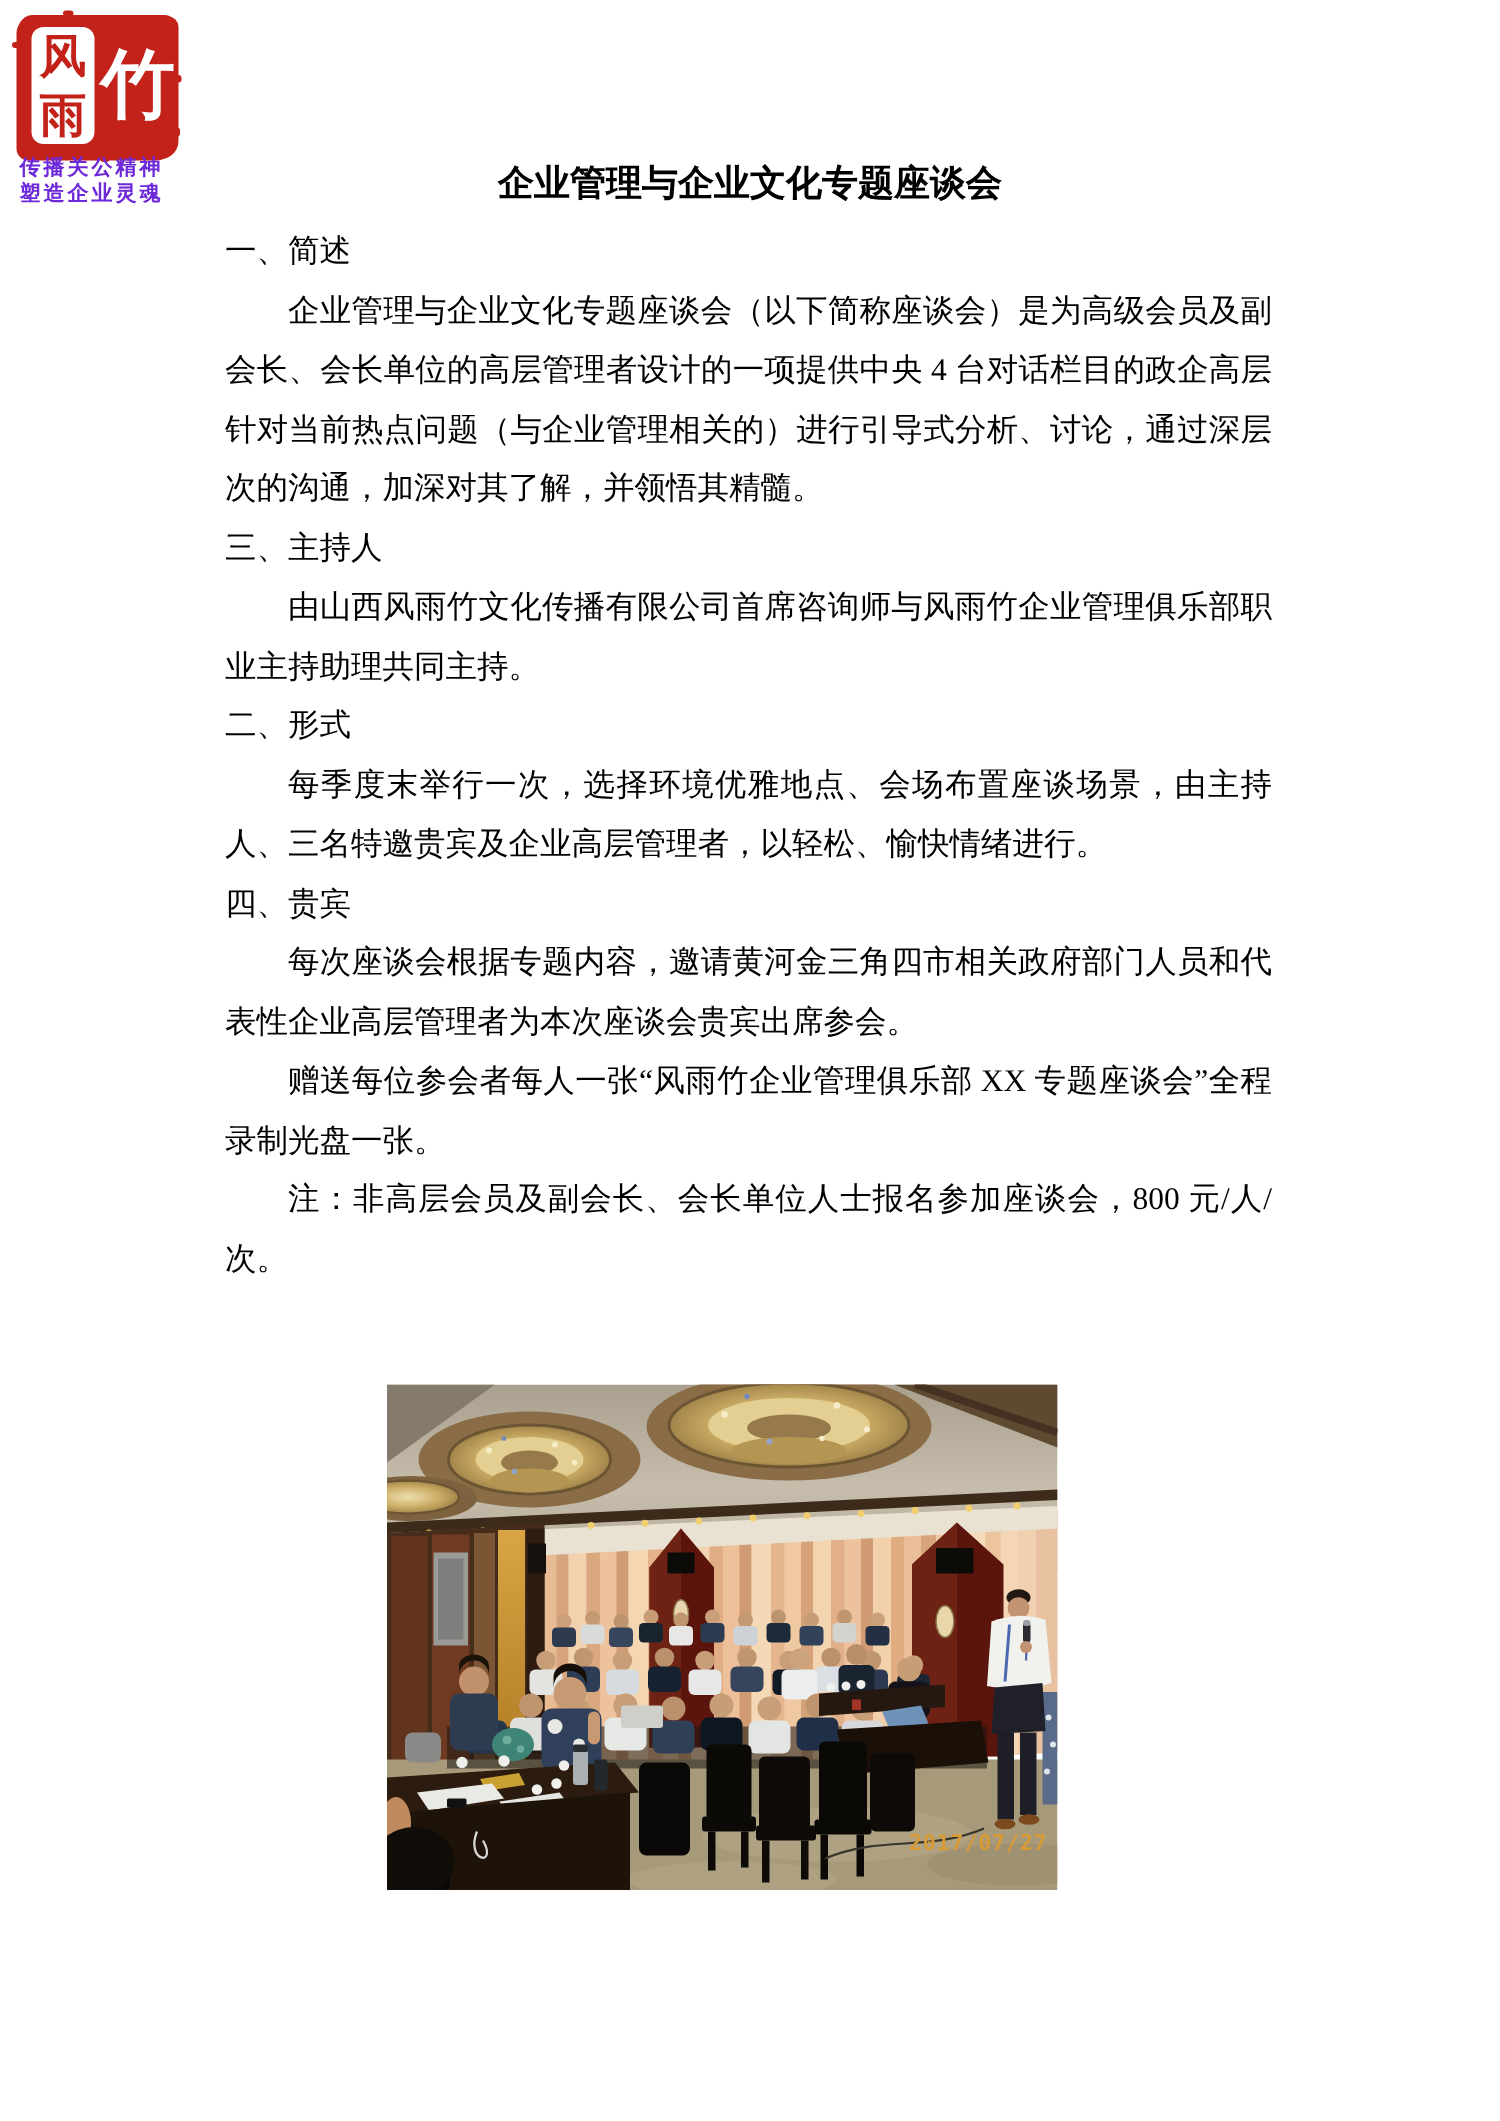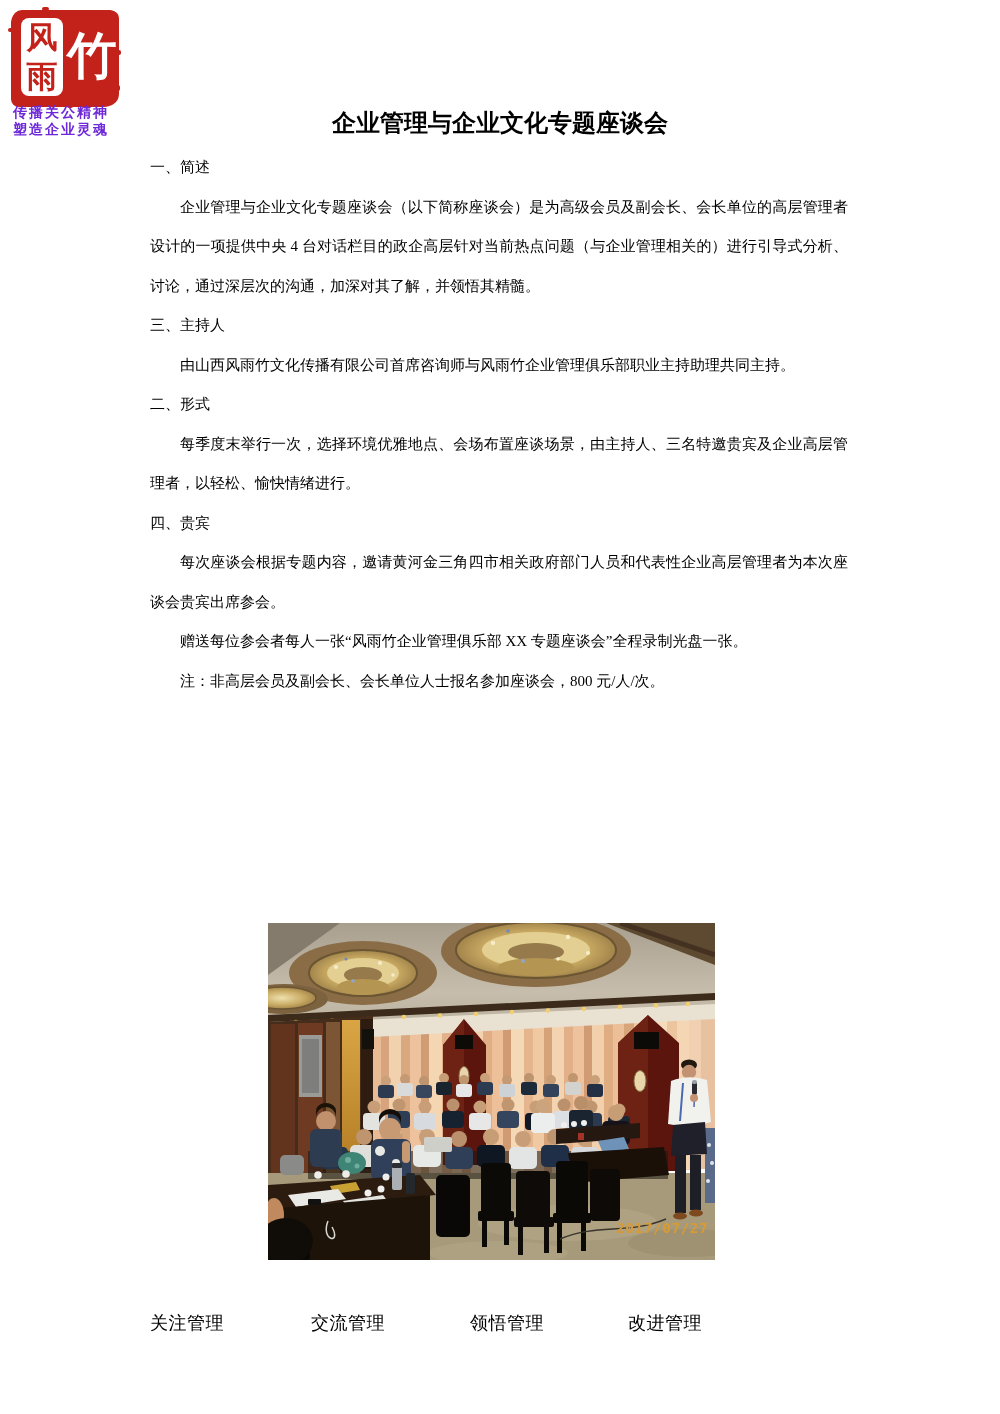--- a/index.html
+++ b/index.html
@@ -44,27 +44,27 @@
     color:#6d28d9; font-family:"Liberation Serif",serif; white-space:nowrap;
   }
 
   
   .title {
     position:absolute; left:0; top:108px; width:1000px; margin:0;
     text-align:center; font-size:24px; font-weight:bold; line-height:30px;
   }
   .content {
     position:absolute; left:150px; top:148px; width:698px;
-    font-size:15px; line-height:39.5px; text-align:justify;
+    font-size:21px; line-height:39.5px; text-align:justify;
   }
   .sec-heading { margin:0; font-weight:normal; }
   .para { margin:0; text-indent:2em; }
 
   
-  .photo { position:absolute; left:268px; top:923px; width:447px; height:333px; }
+  .photo { position:absolute; left:258px; top:923px; width:447px; height:333px; }
   .photo svg { display:block; }
 
   
   .footer { position:absolute; left:0; top:1311px; width:1000px; height:24px; font-size:18px; }
   .footer span { position:absolute; white-space:nowrap; letter-spacing:0.5px; }
   .f0 { left:150px; } .f1 { left:311px; } .f2 { left:470px; } .f3 { left:628px; }
 </style>
 </head>
 <body>
 
@@ -421,20 +421,14 @@
       <g>
         <ellipse cx="6" cy="292" rx="10" ry="17" fill="#c08a5e"></ellipse>
         <rect x="0" y="300" width="15" height="22" fill="#b06a3a"></rect>
         <ellipse cx="18" cy="318" rx="27" ry="23" fill="#100c08"></ellipse>
       </g>
 
       <text x="348" y="310" font-family="DejaVu Sans Mono, monospace" font-size="14.5" font-weight="bold" letter-spacing="0.5" fill="#d89a35">2017/07/27</text>
     </svg>
   </div>
 
-  <div class="footer">
-    <span class="f0">关注管理</span>
-    <span class="f1">交流管理</span>
-    <span class="f2">领悟管理</span>
-    <span class="f3">改进管理</span>
-  </div>
 
 </div>
 
 </body></html>

